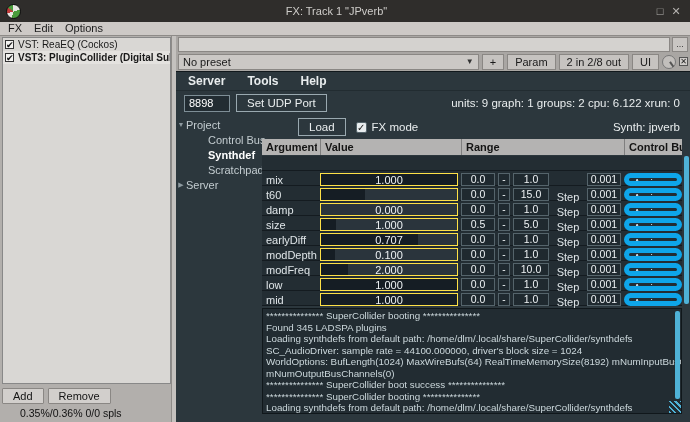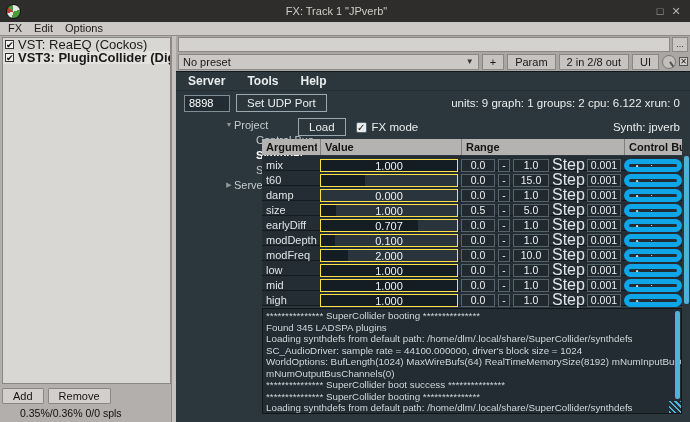--- a/index.html
+++ b/index.html
@@ -20,21 +20,21 @@
   .menubar span { font-size:11px; color:#1c1c1c; line-height:13px; }
 
   .bodyrow { flex:1; display:flex; min-height:0; }
 
   
   .leftcol { width:171px; flex:0 0 auto; display:flex; flex-direction:column; background:#b2afac; }
   .fxlist { flex:1; background:#d9d7d4; border:1px solid #888; margin:1px 0 2px 2px; overflow:hidden; }
   .fxitem { display:flex; align-items:center; gap:4px; padding:1px 2px; height:13px; }
   .fxitem.sel { background:#e4e2df; }
   .cb { width:9px; height:9px; border:1px solid #333; background:#f4f3f1; font-size:9px; line-height:8px; text-align:center; color:#111; flex:0 0 auto; }
-  .fxitem .lbl { font-size:13px; color:#191919; white-space:nowrap; }
+  .fxitem .lbl { font-size:10px; color:#191919; white-space:nowrap; }
   .fxitem.sel .lbl { font-weight:bold; }
   .leftbtns { display:flex; gap:4px; padding:2px 2px; }
   .btn-l { font-size:11px; padding:1px 10px; background:#d2cfcc; border:1px solid #8a8784; color:#151515; border-radius:1px; }
   .leftstatus { font-size:10.5px; color:#111; padding:1px 2px 3px 20px; }
 
   .splitter { width:5px; background:#c4c1be; border-left:1px solid #8e8b88; flex:0 0 auto; }
 
   
   .rightcol { flex:1; display:flex; flex-direction:column; min-width:0; background:#a9a6a3; }
   .commentrow { height:17px; display:flex; align-items:stretch; gap:2px; padding:1px 2px 1px 2px; flex:0 0 auto;}
@@ -52,21 +52,21 @@
   
   .plugin { flex:1; background:#2c373d; display:flex; flex-direction:column; min-height:0; border-top:1px solid #11181c; }
   .pmenu { height:19px; display:flex; gap:22px; align-items:center; padding:0 12px; flex:0 0 auto; border-bottom:1px solid #222c31;}
   .pmenu span { color:#e9edee; font-size:12px; font-weight:bold; }
   .portrow { height:24px; display:flex; align-items:center; gap:6px; padding:0 8px; flex:0 0 auto; }
   .portinput { width:46px; height:17px; background:#222c32; border:1px solid #7e8e96; color:#fff; font-size:11px; padding:0 4px; font-family:"Liberation Sans", sans-serif; }
   .btn-d { background:#2c373d; border:1px solid #9aa9b0; border-radius:0; color:#e9edee; font-size:11.5px; height:18px; padding:0 10px; display:flex; align-items:center; }
   .stats { flex:1; text-align:right; color:#e9edee; font-size:11.5px; padding-right:2px; }
 
   .pcontent { flex:1; display:flex; min-height:0; }
-  .tree { width:86px; flex:0 0 auto; padding-top:2px;padding-left:48px; }
+  .tree { width:86px; flex:0 0 auto; padding-top:2px; }
   .titem { display:flex; align-items:center; height:15px; color:#c3ccd0; font-size:11px; white-space:nowrap; }
   .titem .arrow { width:10px; font-size:7px; color:#8d999f; text-align:center; flex:0 0 auto; }
   .titem.lvl1 { padding-left:22px; }
   .titem.sel { color:#ffffff; font-weight:bold; }
 
   .pmain { flex:1; display:flex; flex-direction:column; min-width:0; position:relative; }
   .loadrow { height:24px; display:flex; align-items:center; gap:10px; flex:0 0 auto; padding-left:36px; }
   .fxmode { display:flex; align-items:center; gap:5px; }
   .fxmode .dcb { width:11px; height:11px; background:#e8ecee; border:1px solid #55646b; border-radius:2px; color:#222; font-size:10px; line-height:10px; text-align:center; }
   .fxmode span.t { color:#e9edee; font-size:11.5px; }
@@ -78,21 +78,21 @@
   .thead { background:#b4b3b2; height:16px; margin-bottom:1px; }
   .thead .hc { font-size:11px; font-weight:bold; color:#141414; padding-left:4px; border-left:1px solid #7f7f7f; height:16px; line-height:16px; overflow:hidden; white-space:nowrap;}
   .thead .hc:first-child { border-left:none; }
   .trow { height:15px; background:#232d33; border-bottom:1px solid #141b20; }
   .trow .arg { color:#dfe5e8; font-size:11px; padding-left:4px; white-space:nowrap; overflow:hidden; }
   .slider { position:relative; height:13px; background:#2a343c; border:1px solid #fde047; overflow:hidden; }
   .slider .fill { position:absolute; left:0; top:0; bottom:0; background:#151d24; }
   .slider .sv { position:absolute; inset:0; text-align:center; color:#eef2f4; font-size:11px; line-height:12px; }
   .rbox { height:13px; background:#1f292f; border:1px solid #55646b; color:#eef2f4; font-size:10.5px; text-align:center; line-height:11px; }
   .rsep { height:13px; background:#1f292f; border:1px solid #55646b; color:#eef2f4; font-size:10px; text-align:center; line-height:11px; }
-  .steplbl { color:#dfe5e8; font-size:16px; text-align:left; }
+  .steplbl { color:#dfe5e8; font-size:11px; text-align:center;margin-top:35px; }
   .assign { height:13px; border:5px solid #0ea5e9; border-radius:7px; background:transparent; color:#dfe5e8; font-size:10px; line-height:11px; text-align:center; overflow:hidden; white-space:nowrap; }
   .vscroll { position:absolute; right:1px; top:17px; bottom:2px; width:5px; background:#4fb2d7; border-radius:2px; }
 
   
   .console { flex:1; margin:2px 8px 8px 0; background:#222c32; border:1px solid #10171b; position:relative; overflow:hidden; padding:1px 10px 1px 3px; }
   .cline { color:#ccd8dc; font-size:9.8px; line-height:11.5px; white-space:nowrap; }
   .cscroll { position:absolute; right:1px; top:2px; bottom:14px; width:5px; background:#4fb2d7; border-radius:2px; }
   .grip { position:absolute; right:0; bottom:0; width:12px; height:12px;
           background:repeating-linear-gradient(45deg,#4fb2d7 0 1.5px,transparent 1.5px 4px); }
 </style>

